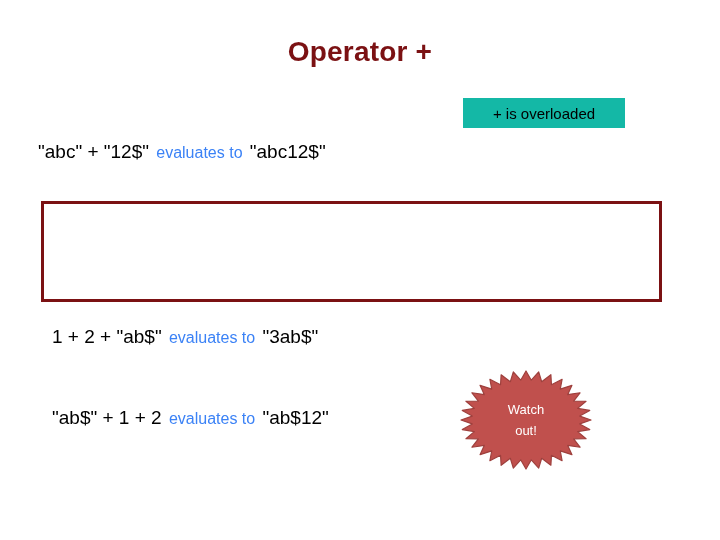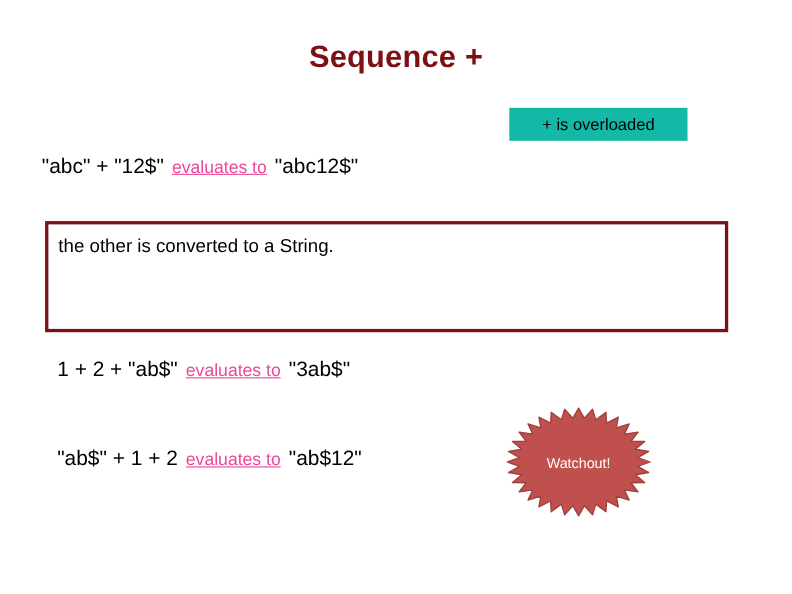--- a/index.html
+++ b/index.html
@@ -59,23 +59,22 @@
     color: #000000;
     font-size: 19px;
     line-height: 1;
   }
   .expr .code {
     font-size: 19px;
     color: #000000;
   }
   .expr .evaluates {
     font-size: 16px;
-    color: #ec4899;
+    color: #3b82f6;
     padding: 0 2px;
-    text-decoration: underline;
   }
 
   #expr-1 { left: 38px; top: 142px; }
   #expr-2 { left: 52px; top: 327px; }
   #expr-3 { left: 52px; top: 408px; }
 
   
   .rule-box {
     position: absolute;
     left: 41px;
@@ -107,48 +106,48 @@
     width: 132px;
     height: 100px;
   }
   .starburst-label {
     position: absolute;
     left: 0;
     top: 0;
     width: 132px;
     height: 100px;
     display: flex;
+    flex-direction: column;
     align-items: center;
     justify-content: center;
     color: #ffffff;
     font-size: 13px;
     line-height: 21px;
     text-align: center;
     pointer-events: none;
   }
 </style>
 </head>
 <body>
 
 <div class="slide">
 
-  <div class="slide-title">Sequence +</div>
+  <div class="slide-title">Operator +</div>
 
   <div class="overloaded-box">
     <span>+ is overloaded</span>
   </div>
 
   <div class="expr" id="expr-1">
     <span class="code">"abc" + "12$"</span>
     <span class="evaluates">evaluates to</span>
     <span class="code">"abc12$"</span>
   </div>
 
   <div class="rule-box">
-    <div class="rule-line">the other is converted to a String.</div>
   </div>
 
   <div class="expr" id="expr-2">
     <span class="code">1 + 2  + "ab$"</span>
     <span class="evaluates">evaluates to</span>
     <span class="code">"3ab$"</span>
   </div>
 
   <div class="expr" id="expr-3">
     <span class="code">"ab$" + 1 + 2</span>

